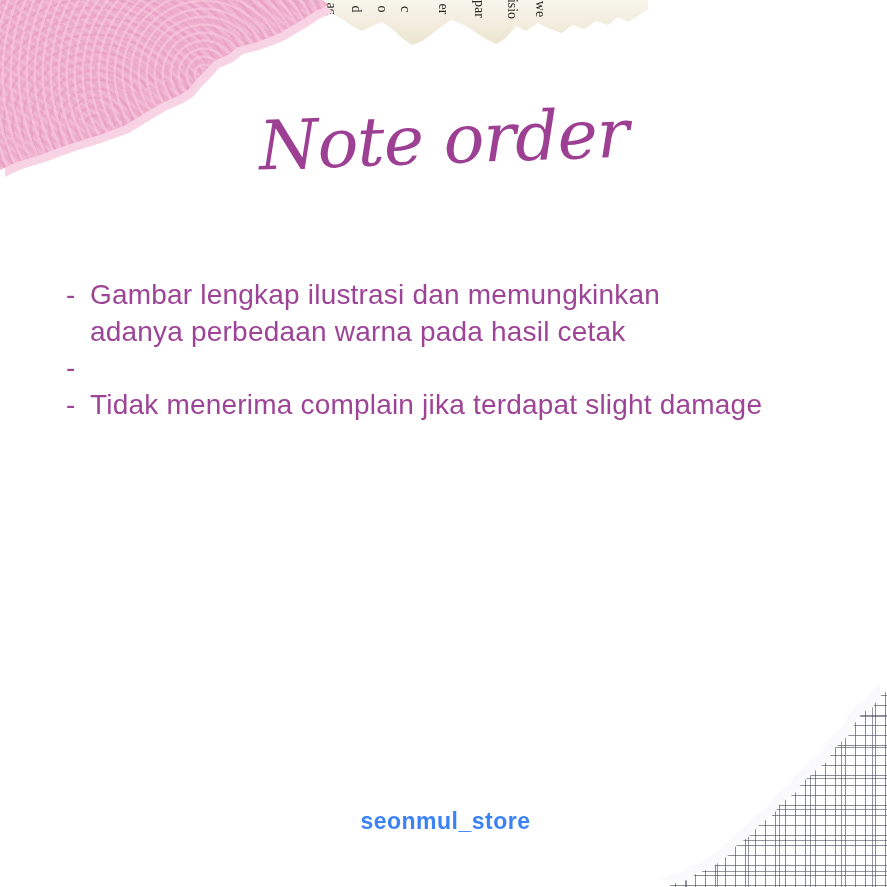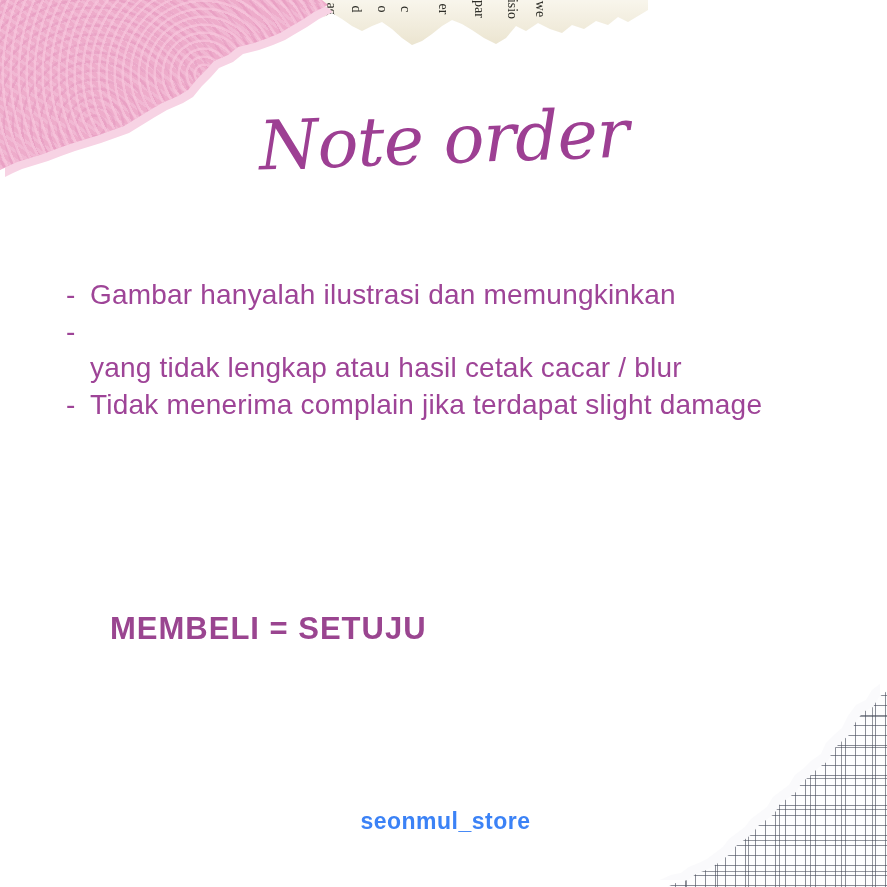--- a/index.html
+++ b/index.html
@@ -108,37 +108,39 @@
   <div class="pink-wrap">
     <div class="pink-fringe"></div>
     <div class="pink-paper"></div>
   </div>
 
   <div class="heading">Note order</div>
 
   <div class="notes">
     <div class="note-line">
       <span class="note-dash">-</span>
-      <span>Gambar hanyalah ilustrasi dan memungkinkan</span>
+      <span>Gambar lengkap ilustrasi dan memungkinkan</span>
+    </div>
+    <div class="note-line">
+      <span class="note-dash"></span>
+      <span>adanya perbedaan warna pada hasil cetak</span>
     </div>
     <div class="note-line">
       <span class="note-dash">-</span>
     </div>
     <div class="note-line">
       <span class="note-dash"></span>
-      <span>yang tidak lengkap atau hasil cetak cacar / blur</span>
     </div>
     <div class="note-line">
       <span class="note-dash">-</span>
       <span>Tidak menerima complain jika terdapat slight damage</span>
     </div>
   </div>
 
   <div class="statement">
-    <div>MEMBELI = SETUJU</div>
   </div>
 
   <div class="footer">seonmul_store</div>
 
   <div class="grid-wrap">
     <div class="grid-fringe"></div>
     <div class="grid-paper"></div>
   </div>
 
 </div>

